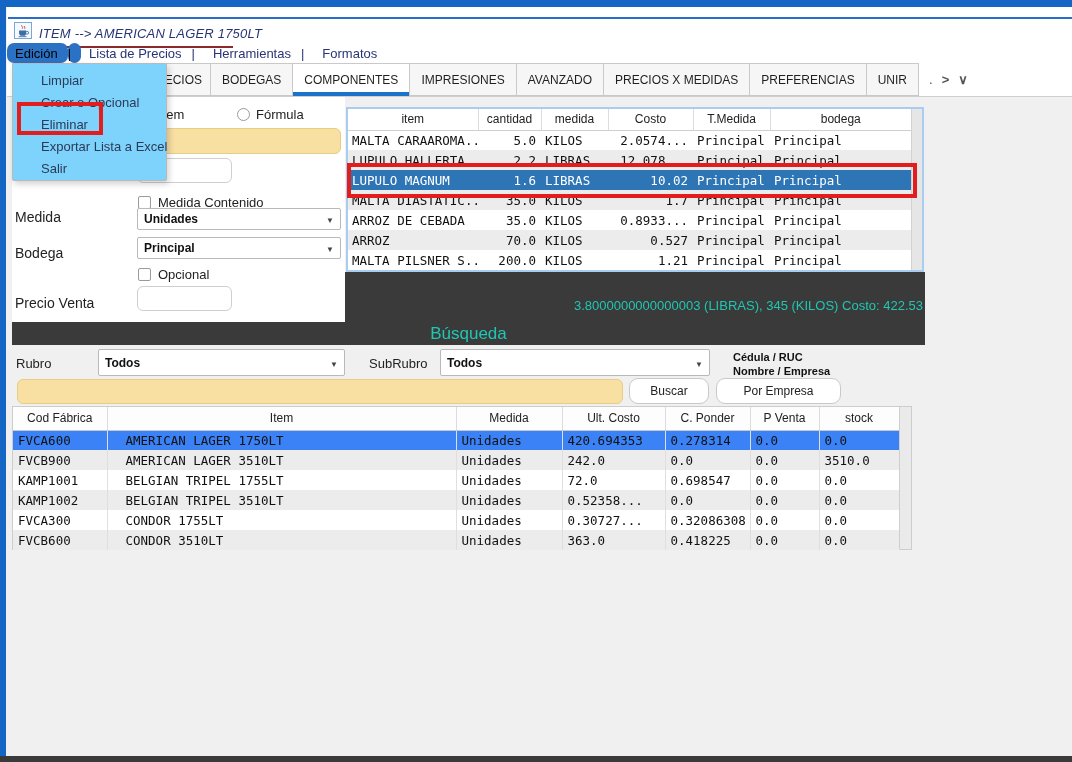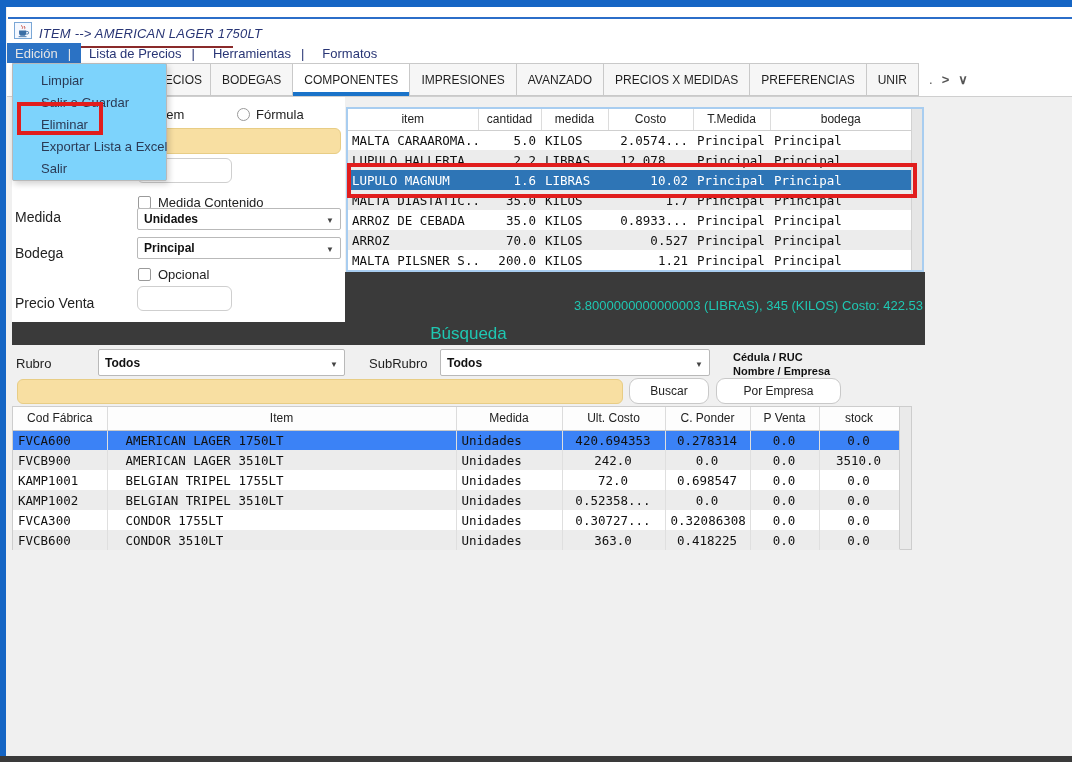--- a/index.html
+++ b/index.html
@@ -17,21 +17,21 @@
   .app-icon { position:absolute; left:14px; top:22px; width:18px; height:17px; border:1px solid #7aa7d6;
               background:#f4f8ff; display:flex; align-items:center; justify-content:center; }
   .title-text { position:absolute; left:39px; top:26px; font-size:13px; font-weight:500; color:#283575; letter-spacing:.2px;font-style:italic; }
   .title-underline { position:absolute; left:37px; top:46px; width:196px; height:2px; background:#8a2a2a; }
 
   
   .menubar { position:absolute; left:7px; top:43px; height:20px; display:flex; align-items:stretch;
              font-size:13px; color:#283575; }
   .mitem { display:flex; align-items:center; padding:0 10px 0 8px; cursor:default; }
   .msep  { display:flex; align-items:center; padding:0 10px 0 0; color:#283575; }
-  .mitem.active, .msep.active { background:#2b72c4; color:#e5e5e5; }
+  .mitem.active, .msep.active { background:#2b72c4; color:#000000;border-radius:7px; }
 
   
   .tabstrip { position:absolute; left:7px; top:63px; right:0; height:34px; background:#ffffff;
               border-bottom:1px solid #cfcfcf; display:flex; align-items:stretch; }
   .tabs { display:flex; margin-left:5px; }
   .tab { display:flex; align-items:center; justify-content:center; padding:0 11px; font-size:12px; color:#1f1f1f;
          background:#f6f6f6; border:1px solid #c9c9c9; border-left:none; position:relative; white-space:nowrap; }
   .tab:first-child { border-left:1px solid #c9c9c9; width:199px; justify-content:flex-end; padding-right:8px; }
   .tab.active { background:#ffffff; }
   .tab.active::after { content:""; position:absolute; left:0; right:0; bottom:-1px; height:4px; background:#1a73c9; }
@@ -82,21 +82,21 @@
          display:flex; align-items:center; justify-content:center; cursor:pointer; }
 
   
   .results-wrap { position:absolute; left:12px; top:406px; width:900px; height:144px; background:#fff; border:1px solid #cdcdcd; }
   .res-table { width:886px; }
   .res-table th { height:23px; font-size:12px; font-weight:400; color:#222; border-right:1px solid #dcdcdc;
                   border-bottom:1px solid #c9c9c9; background:#fdfdfd; overflow:hidden; white-space:nowrap; }
   .res-table td { height:20px; font-family:"DejaVu Sans Mono", monospace; font-size:12.5px; color:#111;
                   padding:0 5px; border-right:1px solid #dfdfdf; overflow:hidden; white-space:nowrap; }
   .res-table td:nth-child(2) { padding-left:18px; }
-  .res-table td.r { text-align:center; padding-right:6px;margin-top:40px; }
+  .res-table td.r { text-align:left; padding-right:6px;margin-top:40px; }
   .res-table tbody tr:nth-child(even) { background:#ececec; }
   .res-table tbody tr.hl { background:#3b82f6; }
   .res-scroll { position:absolute; right:0; top:0; width:12px; height:100%; background:#eaeaea; border-left:1px solid #cfcfcf; }
 
   
   .popup { position:absolute; left:12px; top:63px; width:155px; height:118px; background:#7dd3fc;
            border:1px solid #b9b9b9; border-radius:2px; box-shadow:2px 3px 6px rgba(0,0,0,.18); z-index:50; padding-top:6px; }
   .pm-item { height:22px; line-height:22px; padding-left:28px; font-size:13px; color:#2b3a55; cursor:pointer; white-space:nowrap; }
 
   
@@ -368,21 +368,21 @@
             <td class="r">0.0</td>
             <td class="r">0.0</td>
           </tr>
         </tbody>
       </table>
     <div class="res-scroll"></div>
   </div>
 
   <div class="popup">
       <div class="pm-item">Limpiar</div>
-      <div class="pm-item">Salir o Guardar</div>
+      <div class="pm-item">Crear o Opcional</div>
       <div class="pm-item">Eliminar</div>
       <div class="pm-item">Exportar Lista a Excel</div>
       <div class="pm-item">Salir</div>
     </div>
 
   <div class="red-box red-box-eliminar"></div>
   <div class="red-box red-box-row"></div>
 
   <div class="top-bar"></div>
   <div class="left-strip"></div>

